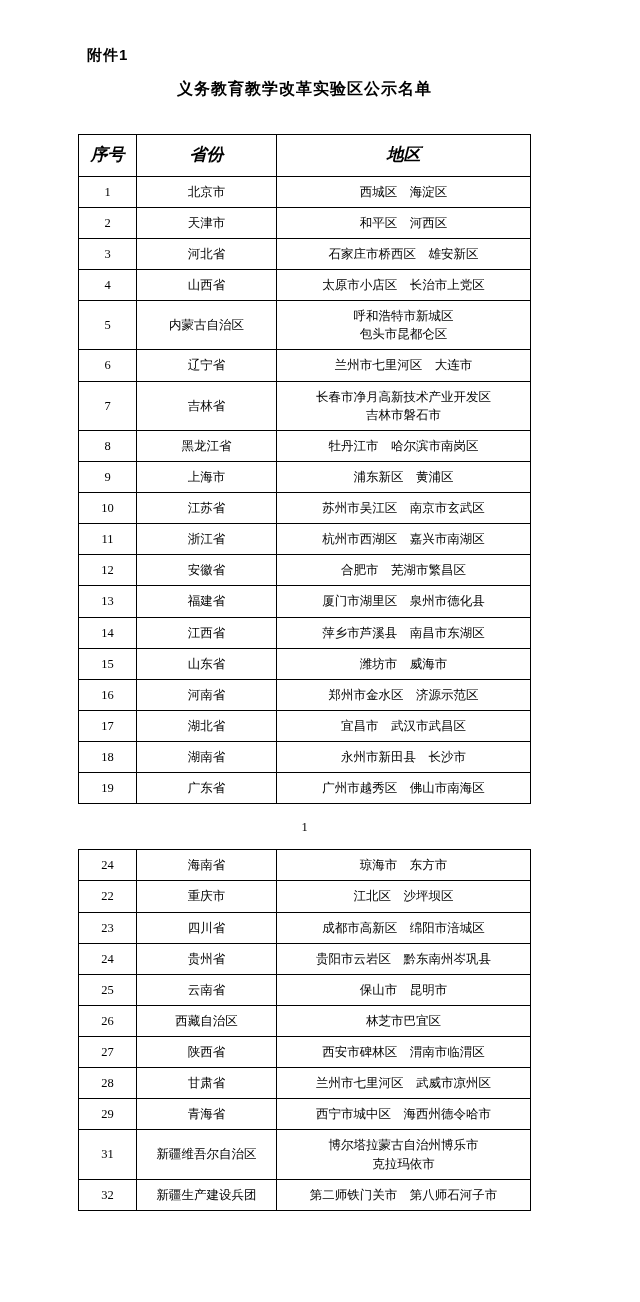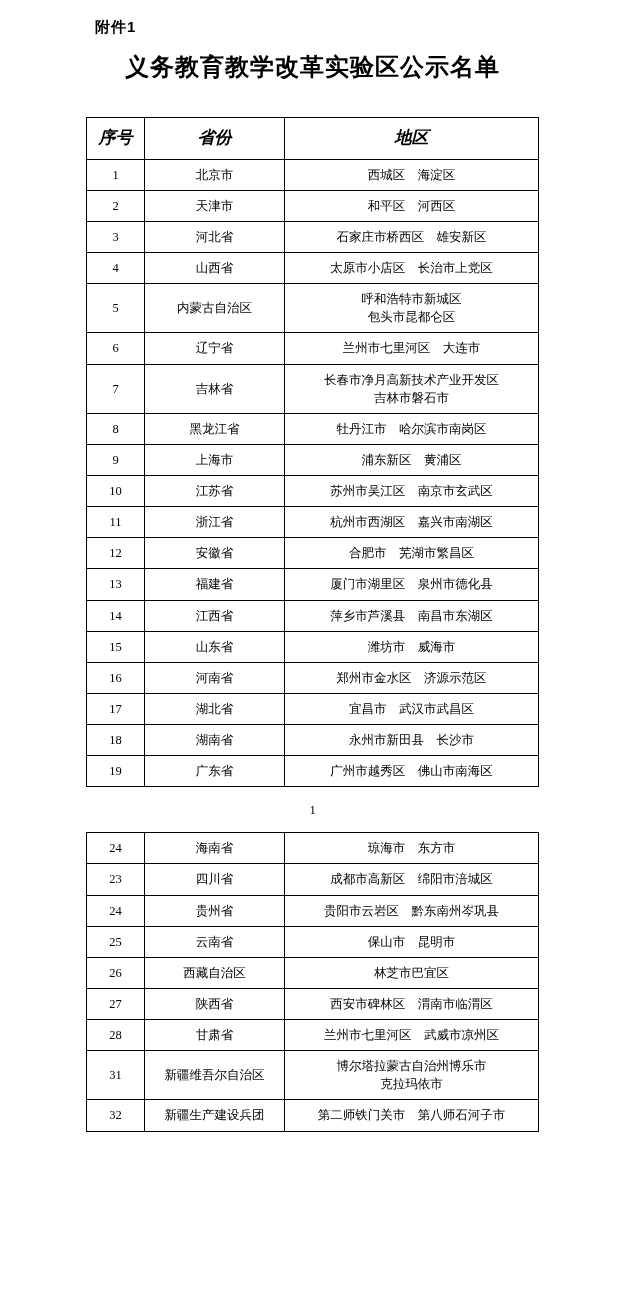--- a/index.html
+++ b/index.html
@@ -10,35 +10,34 @@
   body {
     width: 640px;
     min-height: 1302px;
     font-family: "Liberation Serif", "DejaVu Serif", serif;
     color: #000000;
     position: relative;
   }
   .page {
     width: 609px;
     box-sizing: border-box;
-    padding: 18px 55px 20px 55px;
-    margin-left: 8px;
+    padding: 46px 55px 20px 55px;
   }
   .attachment-label {
     font-family: "Liberation Sans", sans-serif;
     font-weight: bold;
     font-size: 15px;
     letter-spacing: 1px;
     margin: 0 0 14px 32px;
   }
   .doc-title {
     text-align: center;
     font-family: "Liberation Sans", sans-serif;
     font-weight: bold;
-    font-size: 24px;
+    font-size: 16px;
     letter-spacing: 1px;
     margin: 0 0 34px 0;
   }
   table.list {
     border-collapse: collapse;
     width: 452px;
     margin: 0 auto;
     table-layout: fixed;
   }
   table.list td, table.list th {
@@ -237,20 +236,27 @@
     </colgroup>
     <tbody id="tbody-page2">
         <tr>
           <td class="col-no">24</td>
           <td class="col-prov">海南省</td>
           <td class="col-area cell-multi">
             <span>琼海市　东方市</span>
           </td>
         </tr>
         <tr>
+          <td class="col-no">22</td>
+          <td class="col-prov">重庆市</td>
+          <td class="col-area cell-multi">
+            <span>江北区　沙坪坝区</span>
+          </td>
+        </tr>
+        <tr>
           <td class="col-no">23</td>
           <td class="col-prov">四川省</td>
           <td class="col-area cell-multi">
             <span>成都市高新区　绵阳市涪城区</span>
           </td>
         </tr>
         <tr>
           <td class="col-no">24</td>
           <td class="col-prov">贵州省</td>
           <td class="col-area cell-multi">
@@ -279,20 +285,27 @@
           </td>
         </tr>
         <tr>
           <td class="col-no">28</td>
           <td class="col-prov">甘肃省</td>
           <td class="col-area cell-multi">
             <span>兰州市七里河区　武威市凉州区</span>
           </td>
         </tr>
         <tr>
+          <td class="col-no">29</td>
+          <td class="col-prov">青海省</td>
+          <td class="col-area cell-multi">
+            <span>西宁市城中区　海西州德令哈市</span>
+          </td>
+        </tr>
+        <tr>
           <td class="col-no">31</td>
           <td class="col-prov">新疆维吾尔自治区</td>
           <td class="col-area cell-multi">
             <span>博尔塔拉蒙古自治州博乐市</span>
             <span>克拉玛依市</span>
           </td>
         </tr>
         <tr>
           <td class="col-no">32</td>
           <td class="col-prov">新疆生产建设兵团</td>

